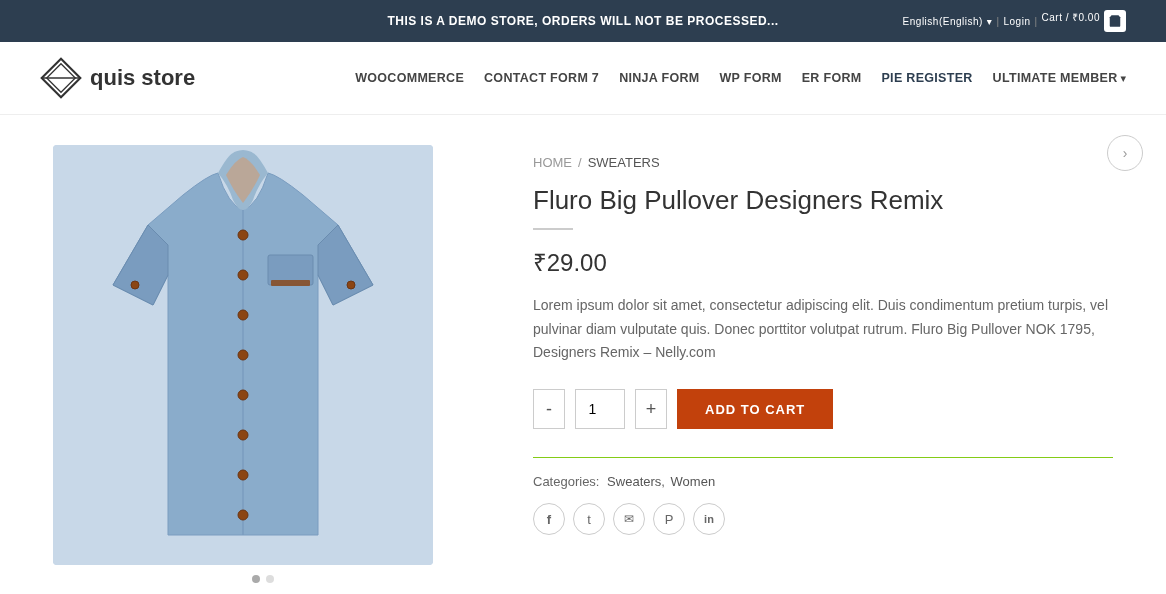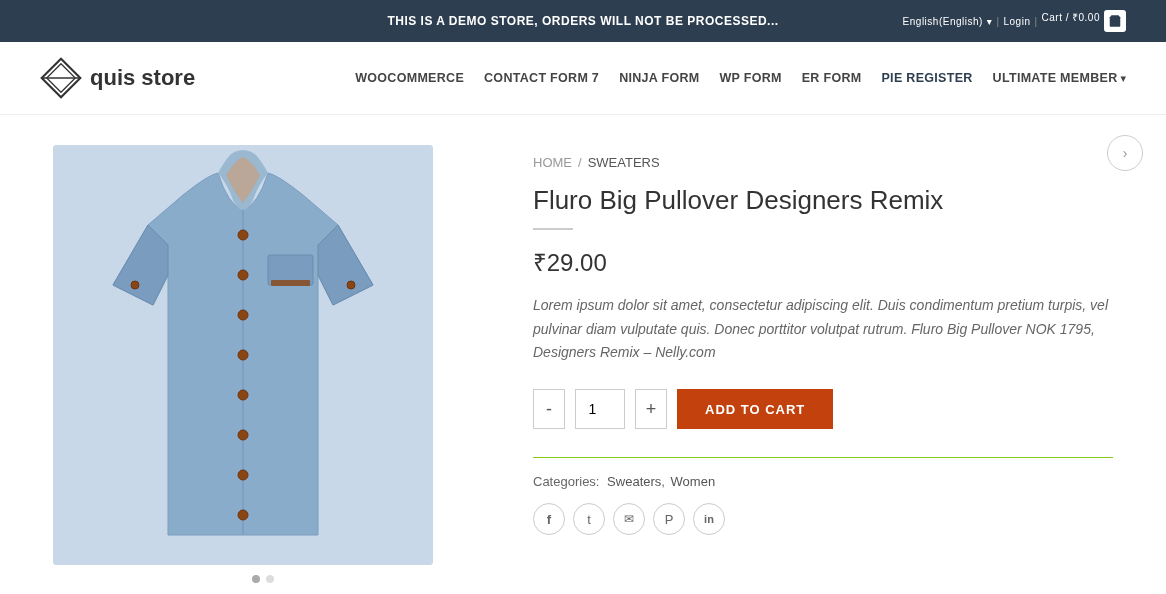--- a/index.html
+++ b/index.html
@@ -154,21 +154,20 @@
       font-size: 24px;
       color: #333;
       margin-bottom: 16px;
       font-weight: 400;
     }
     .product-description {
       font-size: 14px;
       color: #666;
       line-height: 1.7;
       margin-bottom: 24px;
-      font-style: italic;
     }
 
     
     .cart-section {
       display: flex;
       align-items: center;
       gap: 10px;
       margin-bottom: 28px;
     }
     .qty-btn {

